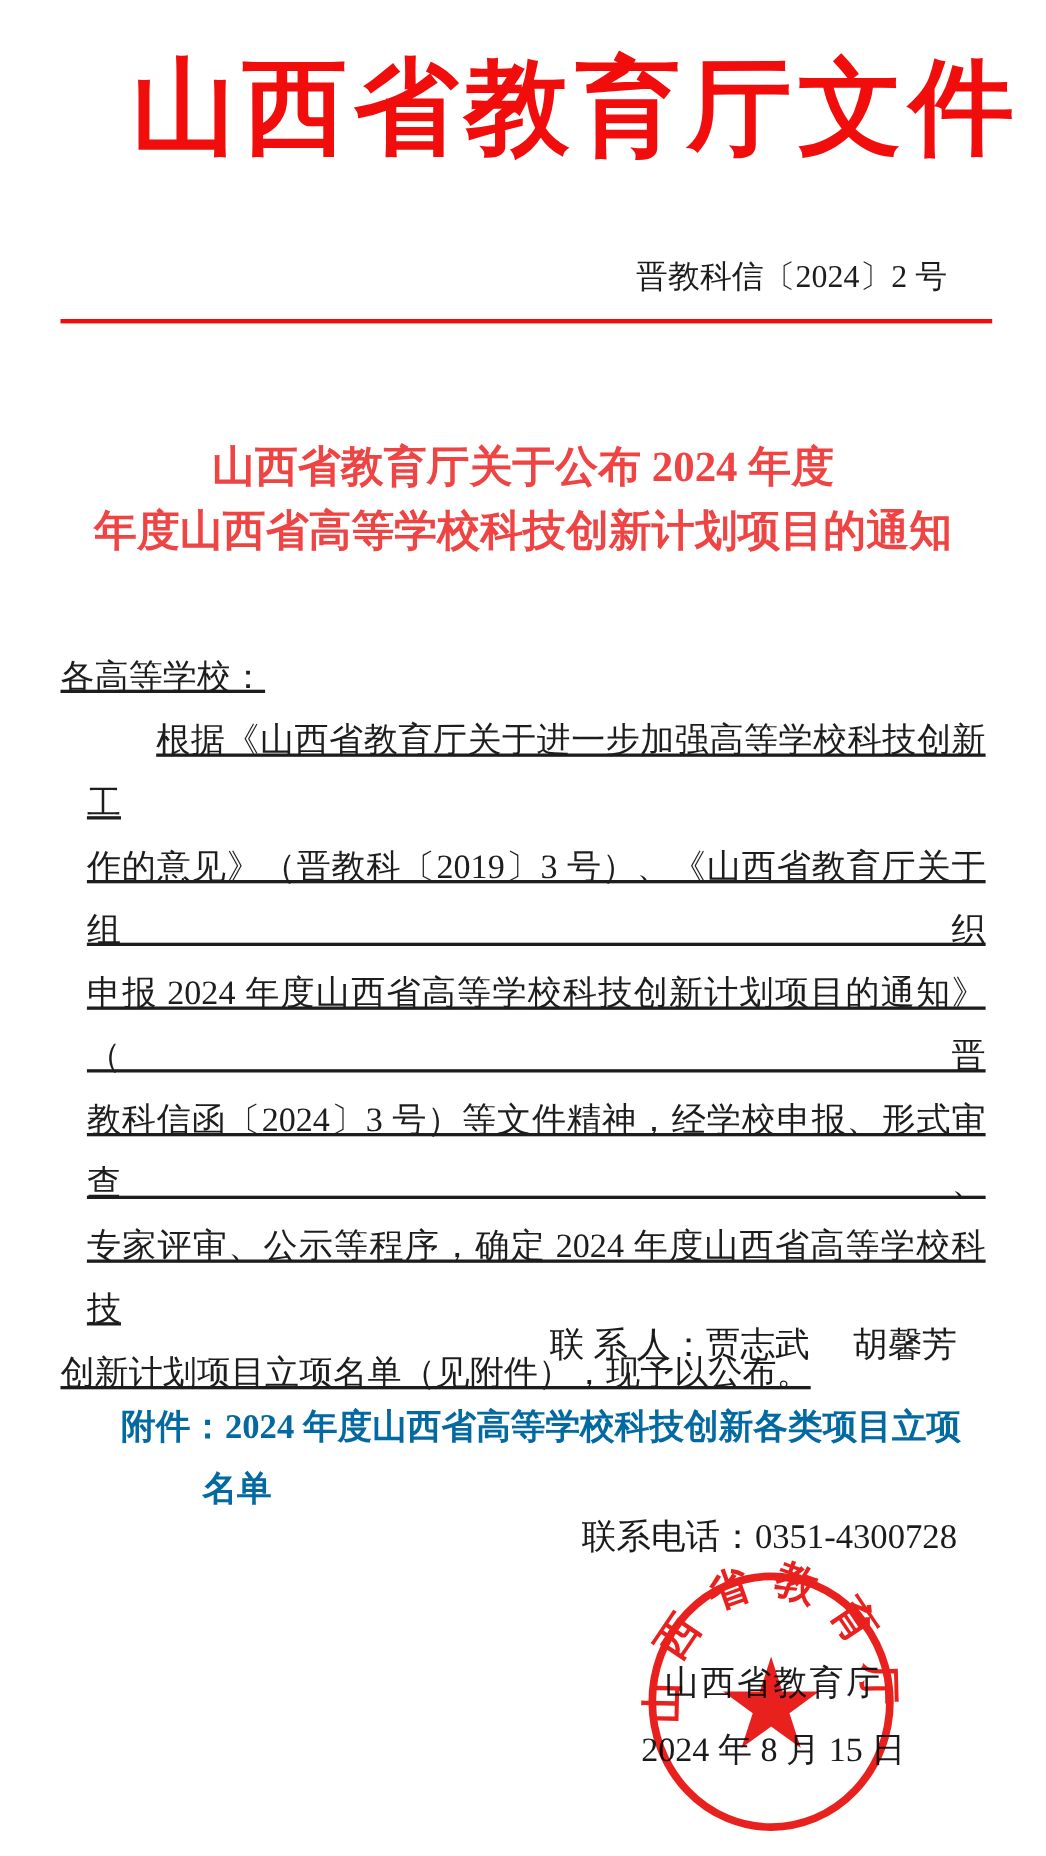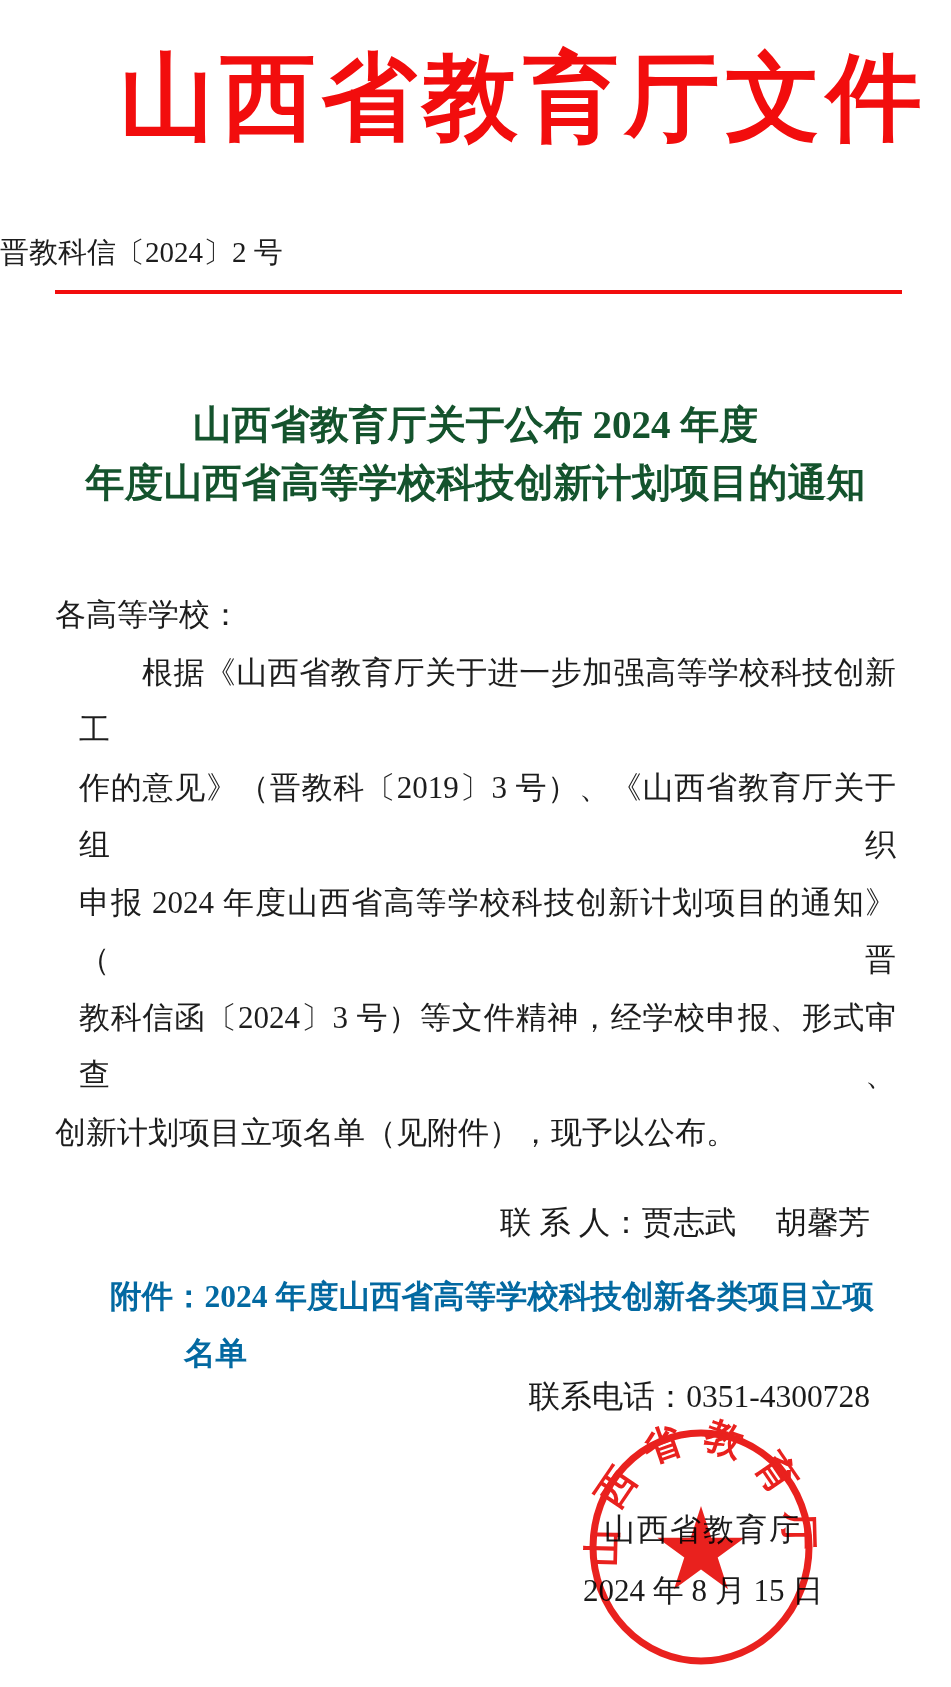--- a/index.html
+++ b/index.html
@@ -30,21 +30,21 @@
     letter-spacing: 6px;
     color: #f20d0d;
     white-space: nowrap;
     padding-left: 48px;
   }
   .doc-number {
     position: absolute;
     top: 234px;
     left: 0;
     width: 861px;
-    text-align: left;
+    text-align: right;
     font-size: 29px;
     line-height: 36px;
     color: #1d1d1d;
   }
   .red-rule {
     position: absolute;
     top: 290px;
     left: 55px;
     width: 847px;
     height: 4px;
@@ -53,33 +53,33 @@
   
   .doc-title {
     position: absolute;
     top: 396px;
     left: 0;
     width: 951px;
     text-align: center;
     font-size: 39px;
     line-height: 58px;
     font-weight: 700;
-    color: #14532d;
+    color: #ef4444;
   }
   
   .body-block {
     position: absolute;
     top: 586px;
     left: 55px;
     width: 841px;
     font-size: 31px;
     line-height: 57.5px;
     color: #1d1d1d;
   }
-  .body-line { min-height: 57.5px; }
+  .body-line { min-height: 57.5px; text-decoration: underline; }
   .body-line.justify {
     text-align: justify;
     text-align-last: justify;
     text-justify: inter-character;
     margin-left: 24px;
   }
   .body-line.indent { text-indent: 63px; }
   
   .contact-block {
     position: absolute;
@@ -158,20 +158,21 @@
     <div>山西省教育厅关于公布 2024 年度</div>
     <div>年度山西省高等学校科技创新计划项目的通知</div>
   </div>
 
   <div class="body-block">
     <div class="body-line">各高等学校：</div>
     <div class="body-line indent justify">根据《山西省教育厅关于进一步加强高等学校科技创新工</div>
     <div class="body-line justify">作的意见》（晋教科〔2019〕3 号）、《山西省教育厅关于组织</div>
     <div class="body-line justify">申报 2024 年度山西省高等学校科技创新计划项目的通知》（晋</div>
     <div class="body-line justify">教科信函〔2024〕3 号）等文件精神，经学校申报、形式审查、</div>
+    <div class="body-line justify">专家评审、公示等程序，确定 2024 年度山西省高等学校科技</div>
     <div class="body-line">创新计划项目立项名单（见附件），现予以公布。</div>
   </div>
 
   <div class="contact-block">
     <div>联 系 人：贾志武　 胡馨芳</div>
     <div>联系电话：0351-4300728</div>
   </div>
 
   <div class="attachment-block">
     <div>附件：2024 年度山西省高等学校科技创新各类项目立项</div>

